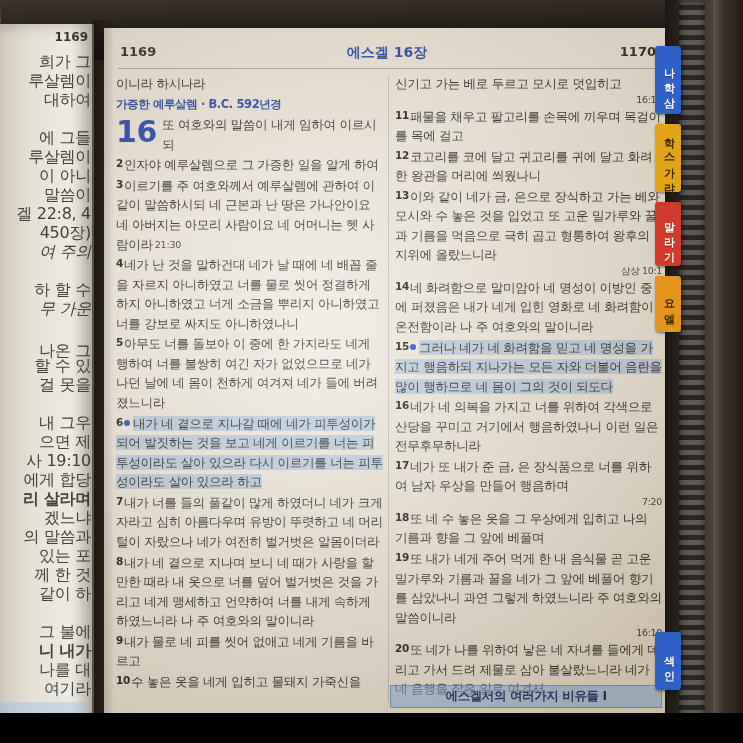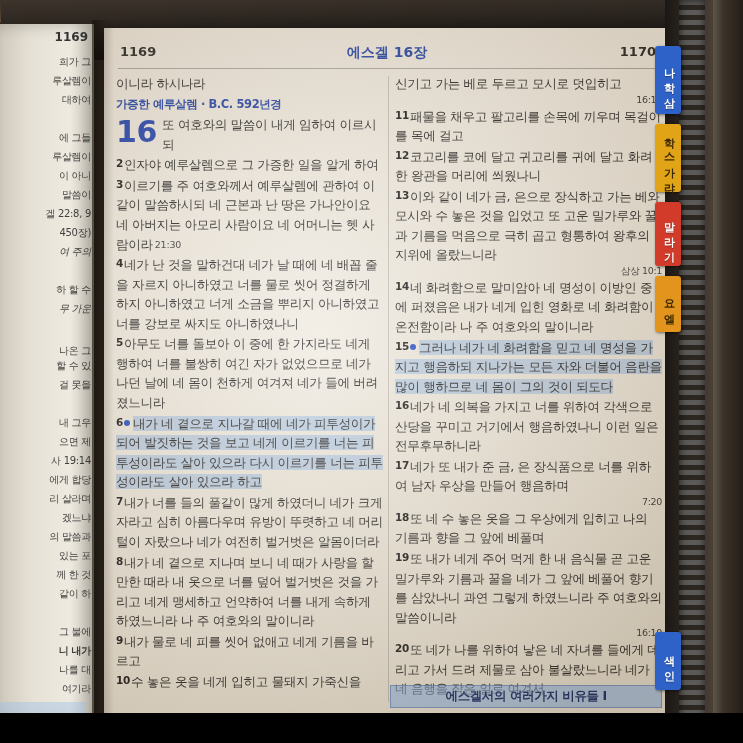--- a/index.html
+++ b/index.html
@@ -94,21 +94,21 @@
     height: 700px;
     background: linear-gradient(90deg, #cfc8bb 0%, #e6e1d6 35%, #efeae0 75%, #d8d2c6 100%);
     box-shadow: inset -8px 0 16px rgba(0,0,0,0.25);
     overflow: hidden;
   }
   .page-left .ltext {
     position: absolute;
     left: 4px;
     right: 3px;
     font-family: "DejaVu Sans", sans-serif;
-    font-size: 10px;
+    font-size: 16px;
     line-height: 19px;
     color: #2a2a2a;
     letter-spacing: -0.3px;
     text-align: right;
     opacity: 0.88;
   }
   .page-left .pgnum {
     position: absolute;
     top: 6px;
     right: 6px;
@@ -329,36 +329,36 @@
     <div class="page-left-footer"></div>
     <div id="left-lines">
         <div class="ltext" style="top: 28px;">희가 그</div>
         <div class="ltext" style="top: 47px;">루살렘이</div>
         <div class="ltext" style="top: 66px;">대하여</div>
         <div class="ltext" style="top: 85px;"></div>
         <div class="ltext" style="top: 104px;">에 그들</div>
         <div class="ltext" style="top: 123px;">루살렘이</div>
         <div class="ltext" style="top: 142px;">이 아니</div>
         <div class="ltext" style="top: 161px;">말씀이</div>
-        <div class="ltext" style="top: 180px;">겔 22:8, 9</div>
+        <div class="ltext" style="top: 180px;">겔 22:8, 4</div>
         <div class="ltext" style="top: 199px;">450장)</div>
         <div class="ltext" style="top: 218px; font-style: italic;">여 주의</div>
         <div class="ltext" style="top: 237px;"></div>
         <div class="ltext" style="top: 256px;">하 할 수</div>
         <div class="ltext" style="top: 275px; font-style: italic;">무 가운</div>
         <div class="ltext" style="top: 294px; margin-top: 23px;">나온 그</div>
         <div class="ltext" style="top: 313px;"></div>
         <div class="ltext" style="top: 332px;">할 수 있</div>
         <div class="ltext" style="top: 351px;">걸 못을</div>
         <div class="ltext" style="top: 370px;"></div>
         <div class="ltext" style="top: 389px; padding-left: 17px;">내 그우</div>
         <div class="ltext" style="top: 408px;">으면 제</div>
-        <div class="ltext" style="top: 427px;">사 19:14</div>
+        <div class="ltext" style="top: 427px;">사 19:10</div>
         <div class="ltext" style="top: 446px;">에게 합당</div>
-        <div class="ltext" style="top: 465px;">리 살라며</div>
+        <div class="ltext" style="top: 465px; font-weight: bold;">리 살라며</div>
         <div class="ltext" style="top: 484px;">겠느냐</div>
         <div class="ltext" style="top: 503px;">의 말씀과</div>
         <div class="ltext" style="top: 522px;">있는 포</div>
         <div class="ltext" style="top: 541px;">께 한 것</div>
         <div class="ltext" style="top: 560px;">같이 하</div>
         <div class="ltext" style="top: 579px;"></div>
         <div class="ltext" style="top: 598px;">그 불에</div>
         <div class="ltext" style="top: 617px; font-weight: bold;">니 내가</div>
         <div class="ltext" style="top: 636px;">나를 대</div>
         <div class="ltext" style="top: 655px;">여기라</div>

